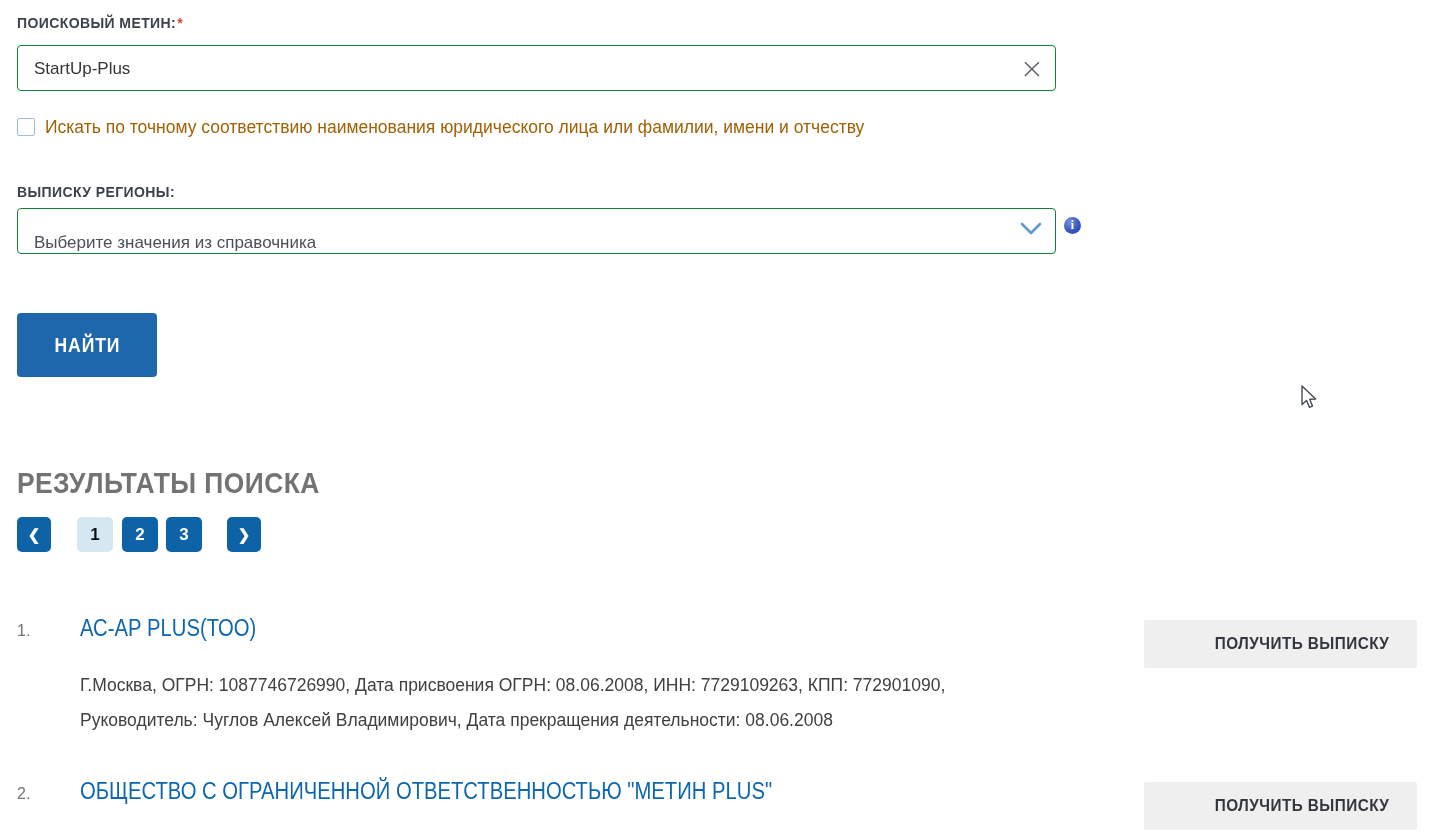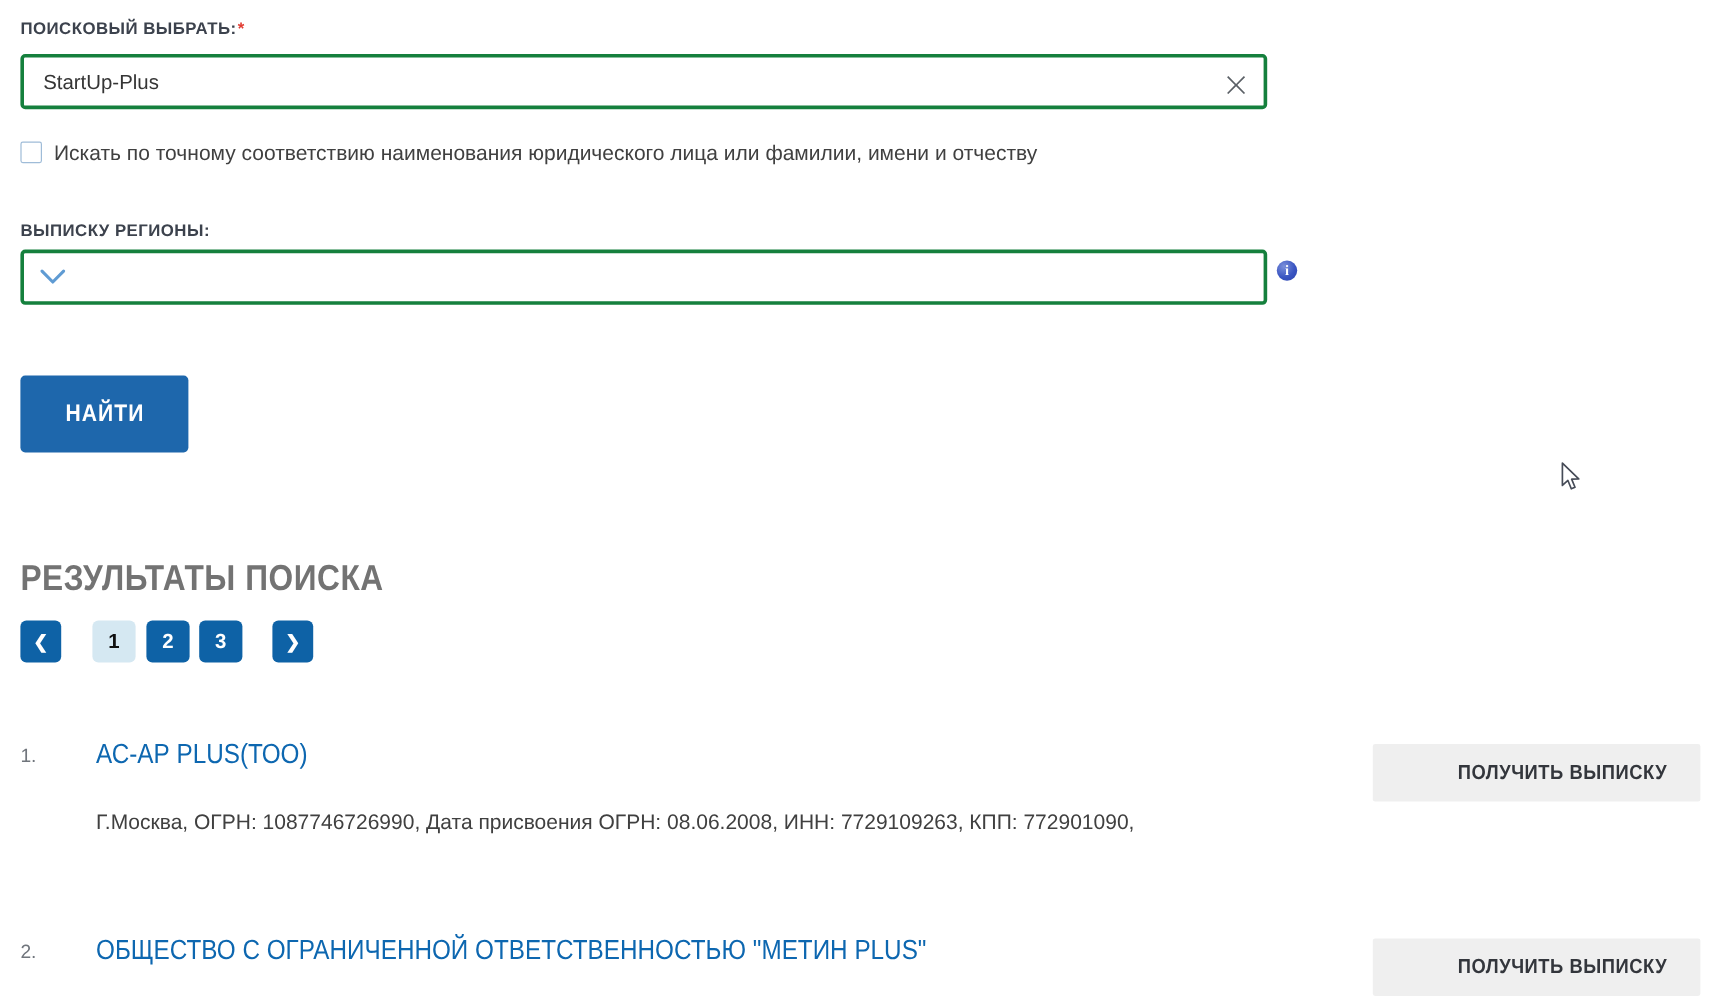--- a/index.html
+++ b/index.html
@@ -11,43 +11,43 @@
   .field-label {
     position: absolute; left: 17px;
     font-size: 14px; font-weight: bold; color: #3c424d;
     letter-spacing: 0.4px;
   }
   .field-label .req { color: #e23d33; margin-left: 1px; }
 
   
   .box {
     position: absolute; left: 17px; width: 1039px; height: 46px;
-    border: 3px solid #15803d; border-radius: 4px; background: #fff;
-    display: flex; align-items: flex-start;
+    border: 1px solid #15803d; border-radius: 4px; background: #fff;
+    display: flex; align-items: flex-end;
   }
   .box .value { font-size: 17px; color: #353535; padding-left: 16px; flex: 1; }
   .box .placeholder { font-size: 17px; color: #4a505a; padding-left: 16px; flex: 1; }
 
   .clear-btn {
     width: 46px; height: 44px; display: flex; align-items: center; justify-content: center;
     font-size: 29px; font-weight: 300; color: #5b6066; cursor: pointer; line-height: 1;
     font-family: "DejaVu Sans", sans-serif;
   }
   .chevron-btn {
     width: 48px; height: 44px; display: flex; align-items: center; justify-content: center;
     cursor: pointer;
   }
 
   
   .checkbox-row { position: absolute; left: 17px; top: 117px; display: flex; align-items: flex-start; }
   .checkbox {
     width: 18px; height: 18px; border: 1px solid #9fbcd8; border-radius: 2px;
     background: #fff; margin-top: 1px; cursor: pointer; flex: none;
   }
-  .checkbox-label { margin-left: 10px; font-size: 17.5px; color: #404040; }
+  .checkbox-label { margin-left: 10px; font-size: 17.5px; color: #a16207; }
 
   
   .info-icon {
     position: absolute; left: 1064px; top: 217px; width: 17px; height: 17px;
     border-radius: 50%;
     background: radial-gradient(circle at 35% 30%, #7b90da 0%, #3a55c2 55%, #2b43ad 100%);
     color: #fff; font-size: 12px; font-weight: bold;
     display: flex; align-items: center; justify-content: center;
     font-family: "Liberation Serif", serif; cursor: pointer;
   }
@@ -102,40 +102,41 @@
   }
 
   .cursor { position: absolute; left: 1300px; top: 385px; pointer-events: none; }
 </style>
 </head>
 <body>
 
 <div class="page">
 
   <div class="field-label" style="top:15px;">
-    <span>ПОИСКОВЫЙ ВЫБРАТЬ:</span><span class="req">*</span>
+    <span>ПОИСКОВЫЙ МЕТИН:</span><span class="req">*</span>
   </div>
 
   <div class="box" style="top:45px;">
     <input class="value" style="border: none; outline: none; background: transparent; height: 42px;" type="text" value="StartUp-Plus">
     <div class="clear-btn">
       <span>×</span>
     </div>
   </div>
 
   <div class="checkbox-row">
     <div class="checkbox"></div>
     <div class="checkbox-label">Искать по точному соответствию наименования юридического лица или фамилии, имени и отчеству</div>
   </div>
 
   <div class="field-label" style="top:184px;">
     <span>ВЫПИСКУ РЕГИОНЫ:</span>
   </div>
 
   <div class="box" style="top:208px;">
+    <div class="placeholder">Выберите значения из справочника</div>
     <div class="chevron-btn">
       <span>
         <svg width="22" height="14" viewBox="0 0 22 14">
             <polyline points="2,2 11,11 20,2" fill="none" stroke="#5f9bd3" stroke-width="2.6" stroke-linecap="round" stroke-linejoin="round"></polyline>
           </svg>
       </span>
     </div>
   </div>
 
   <div class="info-icon">
@@ -165,20 +166,21 @@
   <button class="pg-btn pg-arrow" style="left:227px;">
     <span>❯</span>
   </button>
 
   <div class="result-index" style="top:622px;">1.</div>
   <a class="result-title" style="top:615px;">
     <span>АС-АР PLUS(ТОО)</span>
   </a>
   <div class="result-details" style="top:668px;">
     <div>Г.Москва, ОГРН: 1087746726990, Дата присвоения ОГРН: 08.06.2008, ИНН: 7729109263, КПП: 772901090,</div>
+    <div>Руководитель: Чуглов Алексей Владимирович, Дата прекращения деятельности: 08.06.2008</div>
   </div>
   <button class="action-btn" style="top:620px;">
     <span>ПОЛУЧИТЬ ВЫПИСКУ</span>
   </button>
 
   <div class="result-index" style="top:785px;">2.</div>
   <a class="result-title" style="top:778px;">
     <span>ОБЩЕСТВО С ОГРАНИЧЕННОЙ ОТВЕТСТВЕННОСТЬЮ "МЕТИН PLUS"</span>
   </a>
   <button class="action-btn" style="top:782px;">

